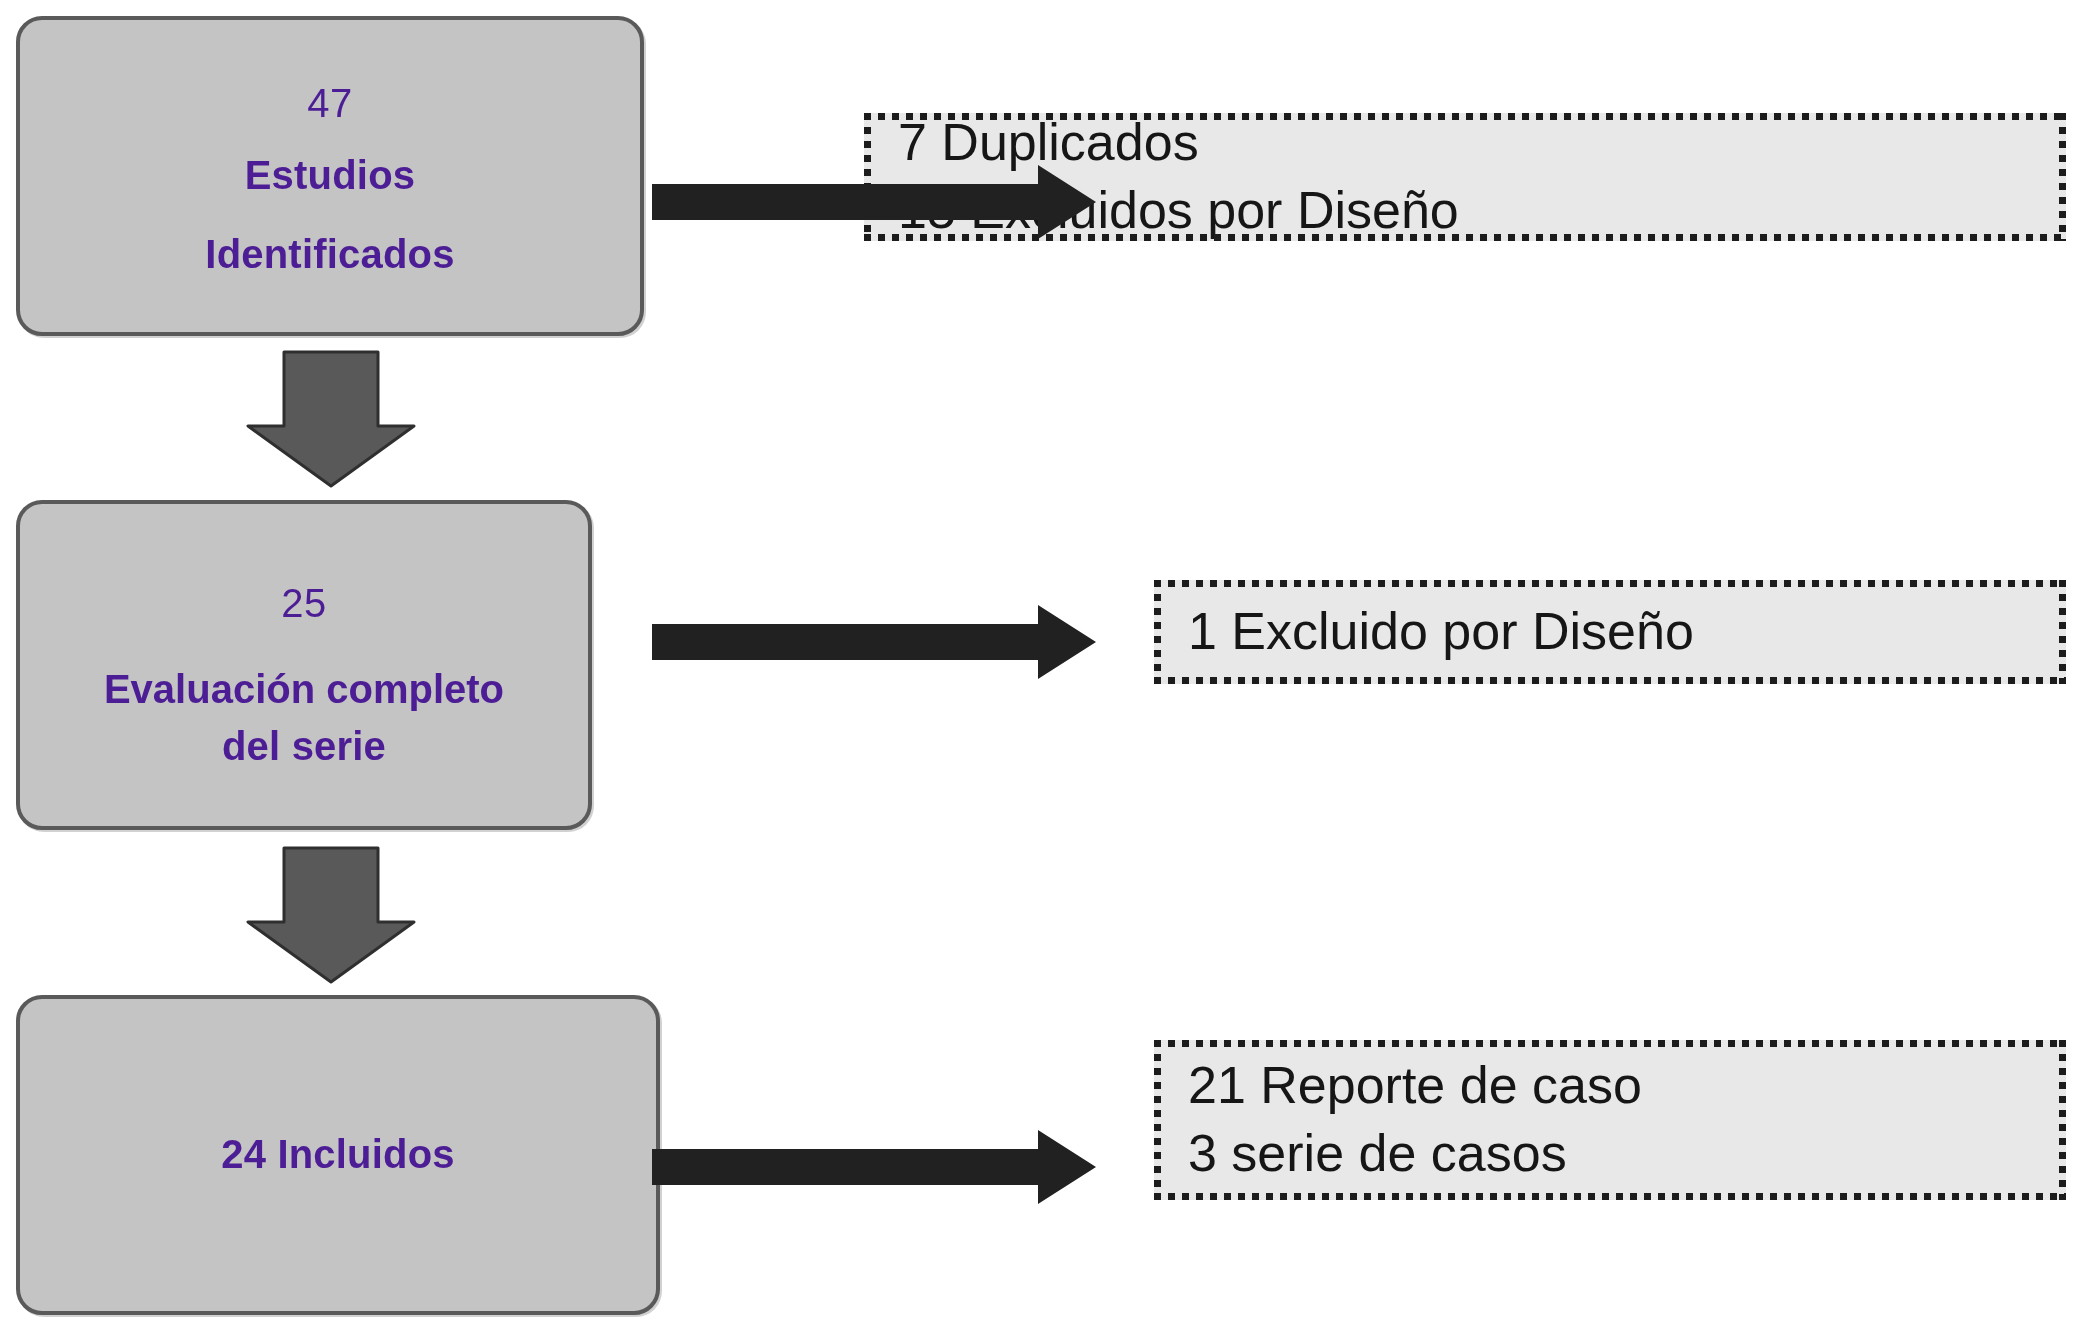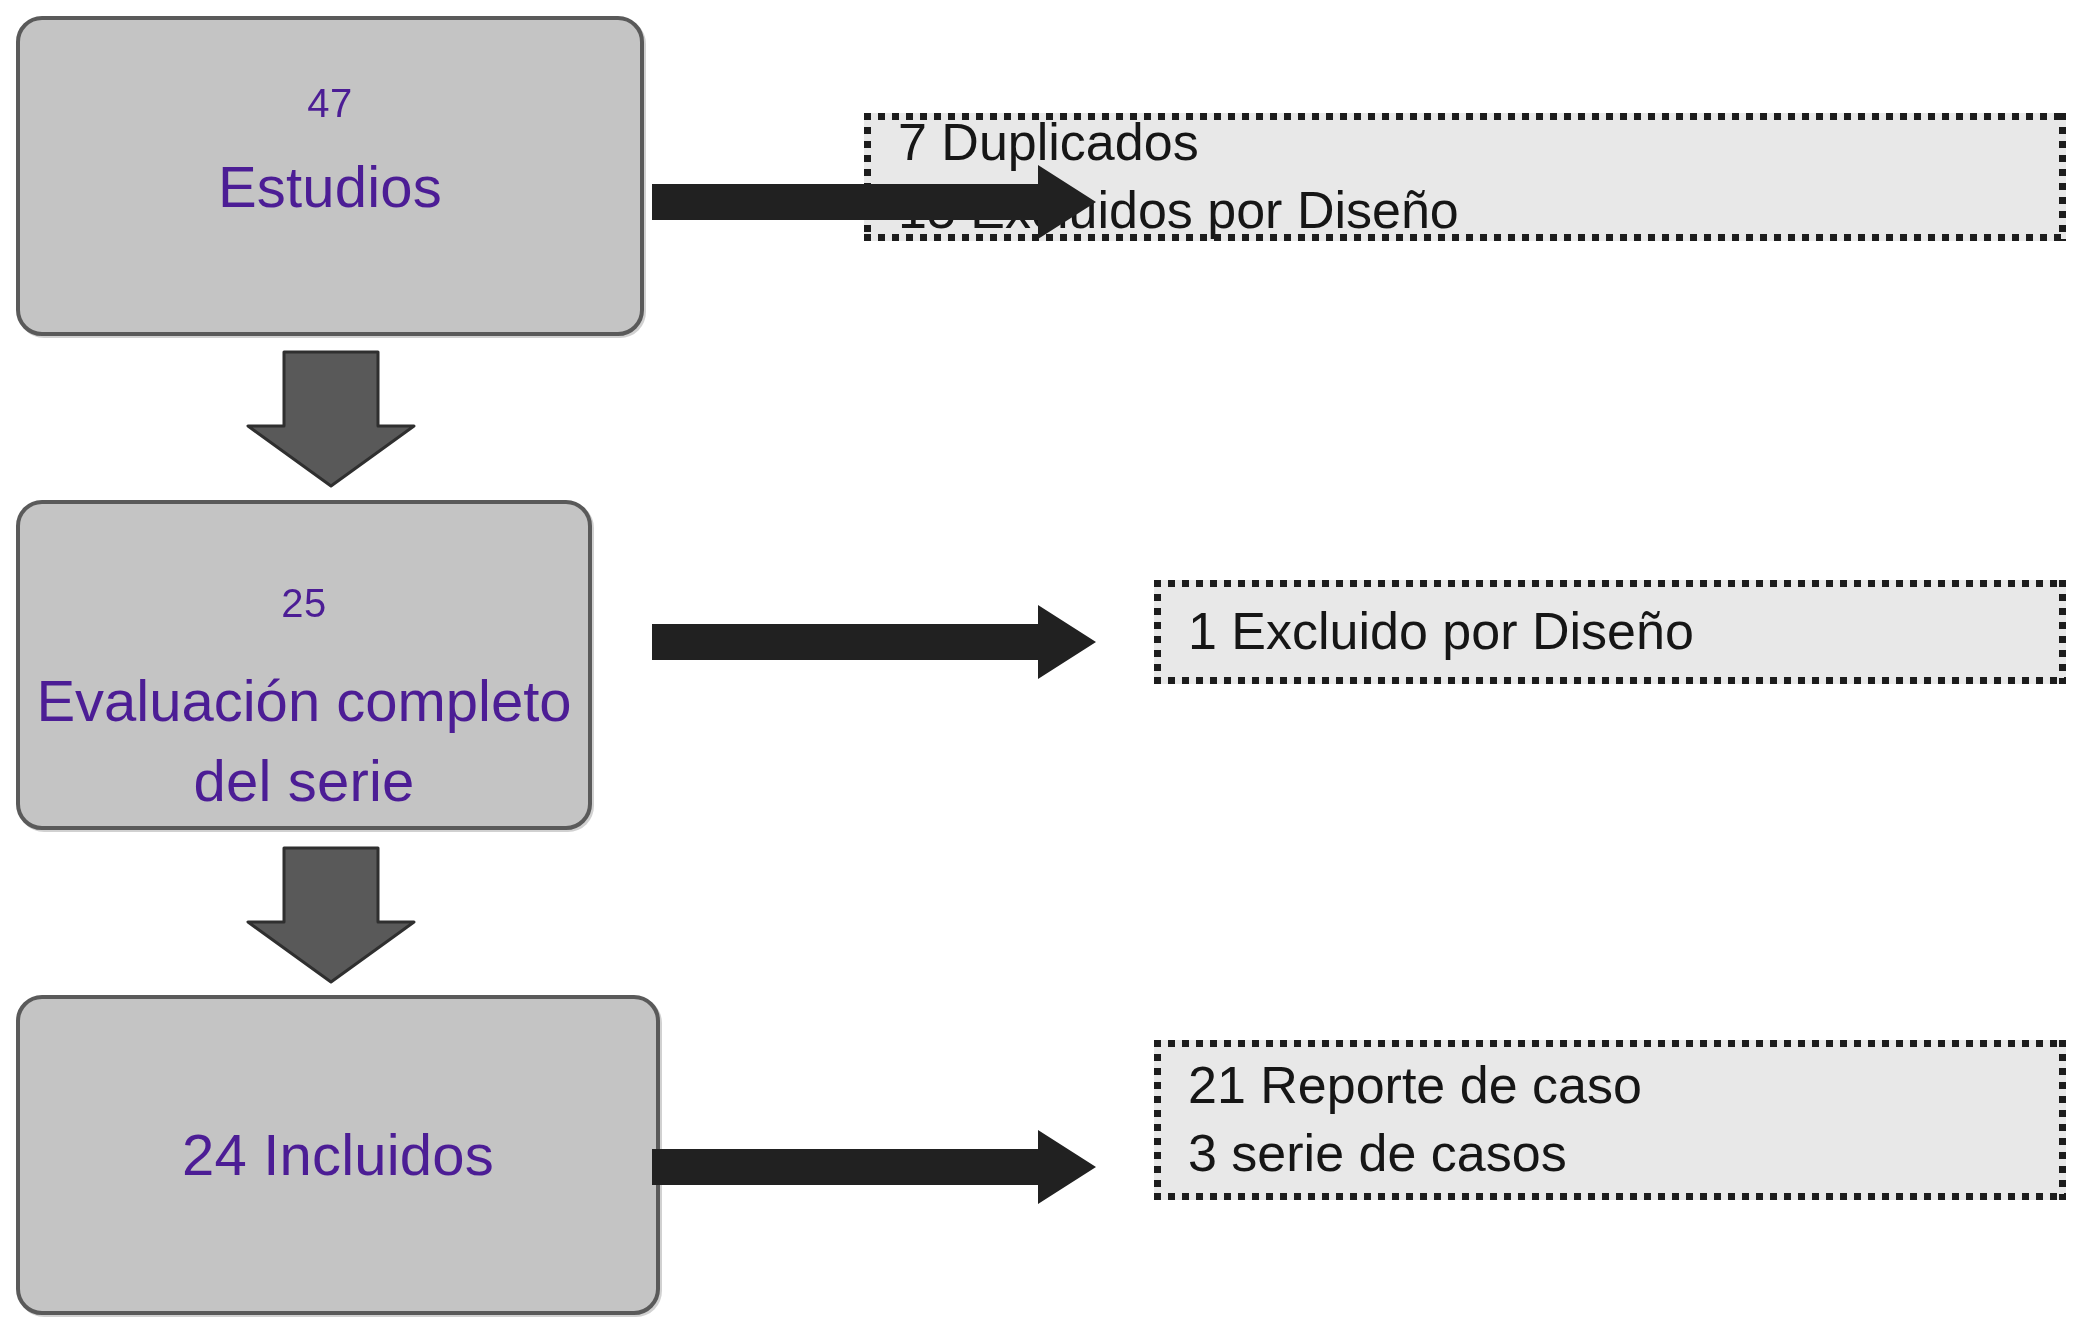--- a/index.html
+++ b/index.html
@@ -37,22 +37,22 @@
     box-shadow: 2px 2px 0 rgba(0,0,0,0.18);
   }
 
   .stage-count {
     font-size: 40px;
     font-weight: 400;
     line-height: 1.05;
     letter-spacing: 0.5px;
   }
   .stage-label {
-    font-size: 58px;
-    font-weight: 400;
+    font-size: 40px;
+    font-weight: 700;
     line-height: 1.28;
     letter-spacing: 0.2px;
     white-space: nowrap;
   }
   .stage-label.wide {
     letter-spacing: 0px;
   }
 
   
   #box-identified {
@@ -143,20 +143,21 @@
   #arrow-down-2 { left: 248px; top: 848px; width: 166px; height: 134px; }
 </style>
 </head>
 <body>
 
 <div id="diagram">
 
   <div class="stage-box" id="box-identified">
     <div class="stage-count">47</div>
     <div class="stage-label l1">Estudios</div>
+    <div class="stage-label l2">Identificados</div>
   </div>
 
   <div class="stage-box" id="box-fulltext">
     <div class="stage-count">25</div>
     <div class="stage-label wide l1">Evaluación  completo</div>
     <div class="stage-label l2">del serie</div>
   </div>
 
   <div class="stage-box" id="box-included">
     <div class="stage-label">24 Incluidos</div>

